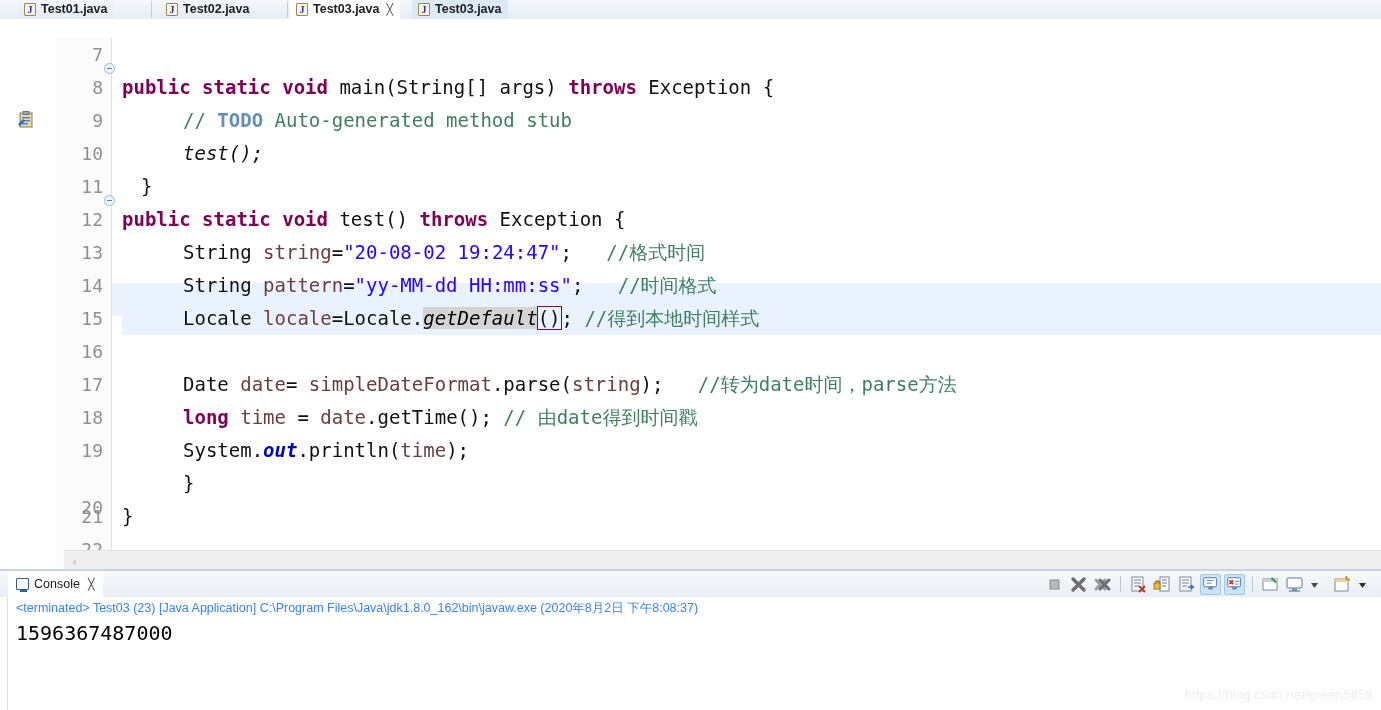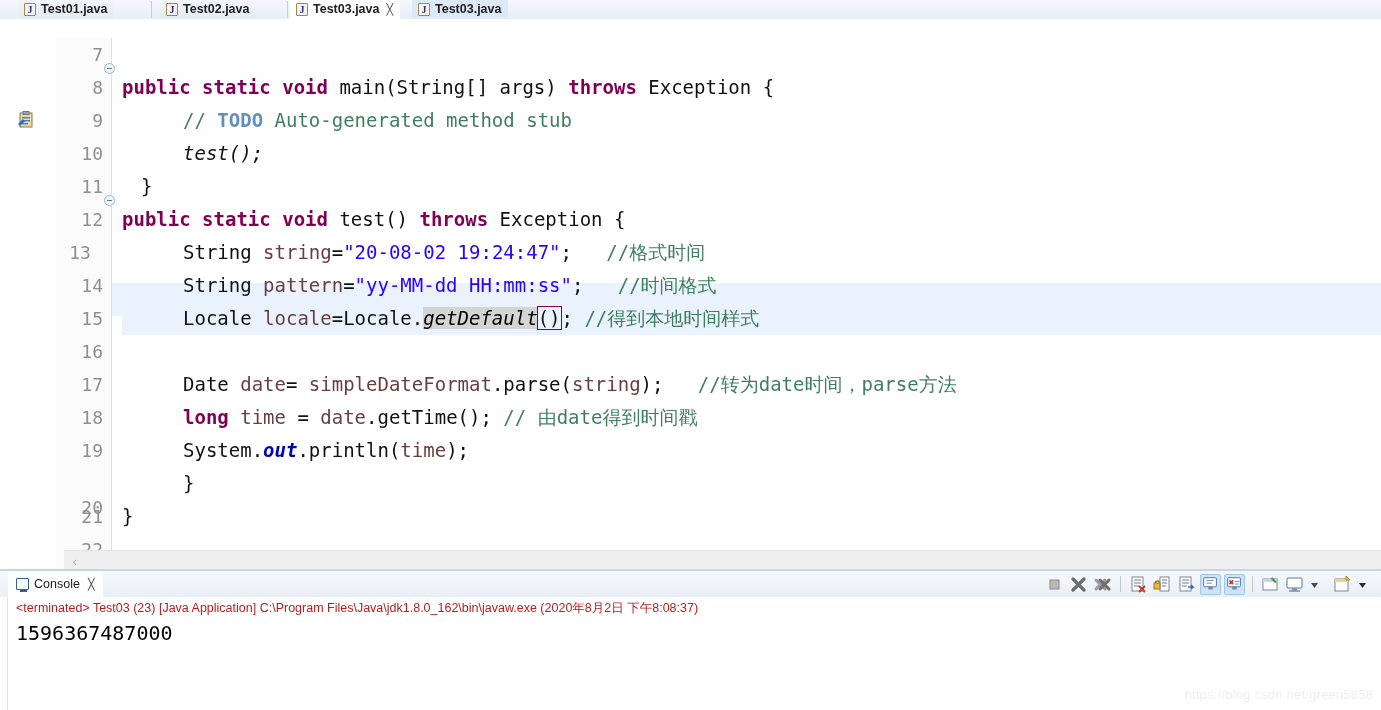--- a/index.html
+++ b/index.html
@@ -171,21 +171,21 @@
   .console-toolbar{
     position:absolute; top:1px; right:4px; height:24px;
     display:flex; align-items:center; gap:3px;
   }
   .tbtn{ width:21px; height:21px; position:relative; border-radius:2px; }
   .tbtn.on{ background:#cde3f7; border:1px solid #a4c6e8; }
   .tsep{ width:1px; height:16px; background:#c0c7cf; margin:0 4px; }
 
   .terminated-line{
     position:absolute; top:29px; left:16px;
-    font-size:12.5px; color:#b91c1c; white-space:nowrap;
+    font-size:12.5px; color:#3b82f6; white-space:nowrap;
     font-family:"Liberation Sans", sans-serif;
   }
   .console-out{
     position:absolute; top:50px; left:16px;
     font-family:"DejaVu Sans Mono","Liberation Mono", monospace;
     font-size:20px; color:#000000; white-space:pre;
   }
   .console-left-edge{
     position:absolute; top:26px; left:0; width:8px; height:113px;
     background:#ffffff; border-right:1px solid #dde2e8;
@@ -251,21 +251,21 @@
       <path d="M0 13 L5 8 L7 10 L2 15 Z" fill="#2d6fc0"></path>
     </svg>
 
     <div class="gutter">
       <div class="lineno" style="top:0px;">7</div>
       <div class="lineno" style="top:33px;">8</div>
       <div class="lineno" style="top:66px;">9</div>
       <div class="lineno" style="top:99px;">10</div>
       <div class="lineno" style="top:132px;">11</div>
       <div class="lineno" style="top:165px;">12</div>
-      <div class="lineno" style="top:198px;text-align:center;">13</div>
+      <div class="lineno" style="top:198px;">13</div>
       <div class="lineno" style="top:231px;">14</div>
       <div class="lineno" style="top:264px;">15</div>
       <div class="lineno" style="top:297px;">16</div>
       <div class="lineno" style="top:330px;">17</div>
       <div class="lineno" style="top:363px;">18</div>
       <div class="lineno" style="top:396px;">19</div>
       <div class="lineno" style="top:429px;margin-top:24px;">20</div>
       <div class="lineno" style="top:462px;">21</div>
       <div class="lineno" style="top:495px;">22</div>
     </div>

